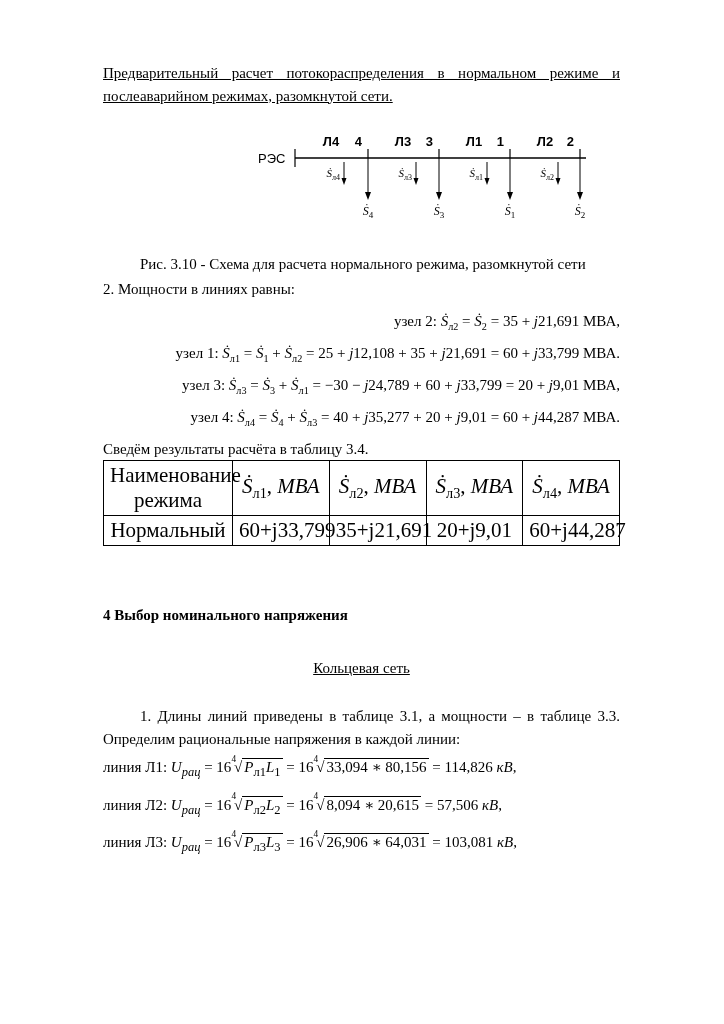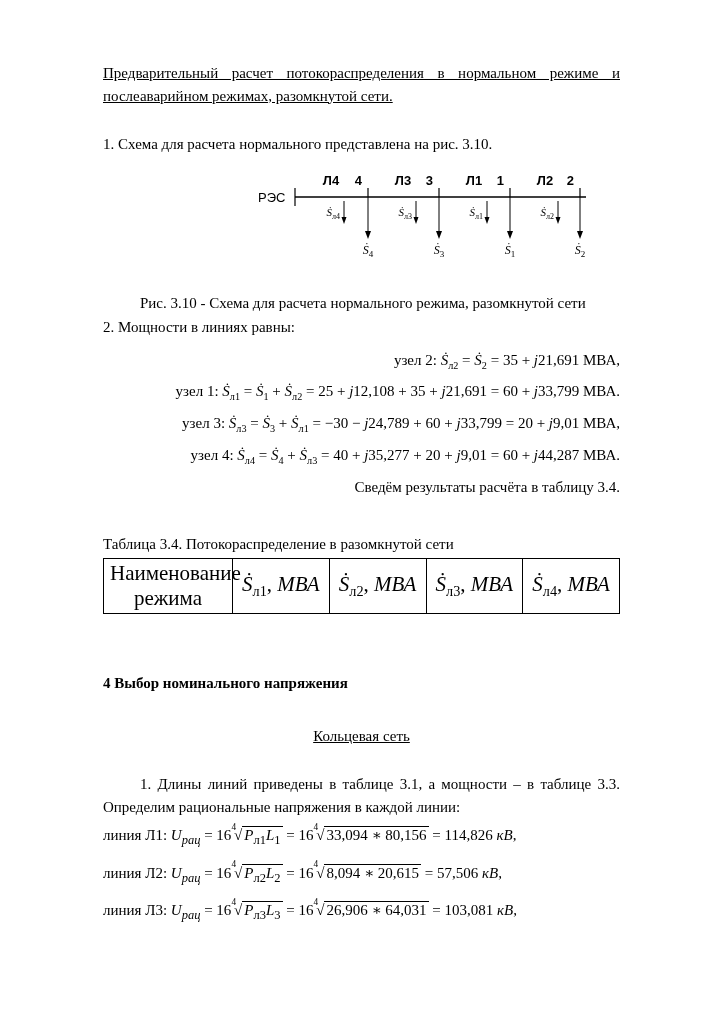--- a/index.html
+++ b/index.html
@@ -11,21 +11,21 @@
   }
   .page { padding: 62px 104px 2px 103px; height: 100%; }
   p { margin: 0; line-height: 1.5; }
   .title { text-align: justify; text-decoration: underline; margin-bottom: 26px; }
   .para-scheme { margin-bottom: 10px; }
   .figure { margin: 16px 0 4px 155px; }
   .caption { text-indent: 37px; margin-top: 18px; }
   .para-powers { margin-top: 2px; margin-bottom: 6px; }
   .eq { line-height: 2.05; white-space: nowrap; text-align: right; }
   .eq sub, .hdr sub { font-size: 0.68em; }
-  .para-results { margin-top: 4px; text-align: right; }
+  .para-results { margin-top: 4px; }
   .table-title { margin-top: 34px; margin-bottom: 3px; }
   table { border-collapse: collapse; width: 100%; table-layout: fixed; }
   th, td { border: 1px solid #000; text-align: center; padding: 2px 6px; font-weight: normal; font-size: 21px; vertical-align: middle; }
   th.c0 { width: 25%; }
   td { height: 26px; }
   th { height: 23px; }
   .section-heading { font-weight: bold; margin-top: 58px; }
   .subheading { text-align: center; text-decoration: underline; margin-top: 30px; }
   .para-lengths { text-align: justify; text-indent: 37px; margin-top: 26px; }
   .line-eq { line-height: 2.35; white-space: nowrap; }
@@ -34,21 +34,20 @@
   .cand { border-top: 1px solid #000; padding: 0 2px; }
   svg text { fill: #000; }
 </style>
 </head>
 <body>
 
 <div class="page">
 
   <p class="title">Предварительный расчет потокораспределения в нормальном режиме и послеаварийном режимах, разомкнутой сети.</p>
 
-  <p class="para-scheme">1. Схема для расчета нормального представлена на рис. 3.10.</p>
 
   <div class="figure">
     <svg width="335" height="98" viewBox="0 0 335 98">
       <g font-family="'Liberation Sans','DejaVu Sans',sans-serif">
         <text x="0" y="30" font-size="13">РЭС</text>
         <line x1="37" y1="25" x2="328" y2="25" stroke="#000" stroke-width="1.5"></line>
         <line x1="37" y1="16" x2="37" y2="34" stroke="#000" stroke-width="1.2"></line>
 
         <text x="73" y="13" font-size="13" font-weight="bold" text-anchor="middle">Л4</text>
         <text x="145" y="13" font-size="13" font-weight="bold" text-anchor="middle">Л3</text>
@@ -125,30 +124,36 @@
 
   <div>
     <p class="eq">узел 2: <i>Ṡ</i><sub>л2</sub> = <i>Ṡ</i><sub>2</sub> = 35 + <i>j</i>21,691 МВА,</p>
     <p class="eq">узел 1: <i>Ṡ</i><sub>л1</sub> = <i>Ṡ</i><sub>1</sub> + <i>Ṡ</i><sub>л2</sub> = 25 + <i>j</i>12,108 + 35 + <i>j</i>21,691 = 60 + <i>j</i>33,799 МВА.</p>
     <p class="eq">узел 3: <i>Ṡ</i><sub>л3</sub> = <i>Ṡ</i><sub>3</sub> + <i>Ṡ</i><sub>л1</sub> = −30 − <i>j</i>24,789 + 60 + <i>j</i>33,799 = 20 + <i>j</i>9,01 МВА,</p>
     <p class="eq">узел 4: <i>Ṡ</i><sub>л4</sub> = <i>Ṡ</i><sub>4</sub> + <i>Ṡ</i><sub>л3</sub> = 40 + <i>j</i>35,277 + 20 + <i>j</i>9,01 = 60 + <i>j</i>44,287 МВА.</p>
   </div>
 
   <p class="para-results">Сведём результаты расчёта в таблицу 3.4.</p>
 
-  <p class="table-title">Таблица 3.4. Потокораспределение в разомкнутой сети</p>
 
   <table>
     <tbody>
         <tr>
       <th class="c0">Наименование режима</th>
       <th class="hdr"><i>Ṡ</i><sub>л1</sub>, <i>МВА</i></th>
       <th class="hdr"><i>Ṡ</i><sub>л2</sub>, <i>МВА</i></th>
       <th class="hdr"><i>Ṡ</i><sub>л3</sub>, <i>МВА</i></th>
       <th class="hdr"><i>Ṡ</i><sub>л4</sub>, <i>МВА</i></th>
+    </tr>
+    <tr>
+      <td>Нормальный</td>
+      <td>60+j33,799</td>
+      <td>35+j21,691</td>
+      <td>20+j9,01</td>
+      <td>60+j44,287</td>
     </tr>
   </tbody>
     </table>
 
   <p class="section-heading">4 Выбор номинального напряжения</p>
 
   <p class="subheading">Кольцевая сеть</p>
 
   <p class="para-lengths">1. Длины линий приведены в таблице 3.1, а мощности – в таблице 3.3. Определим рациональные напряжения в каждой линии:</p>
 

